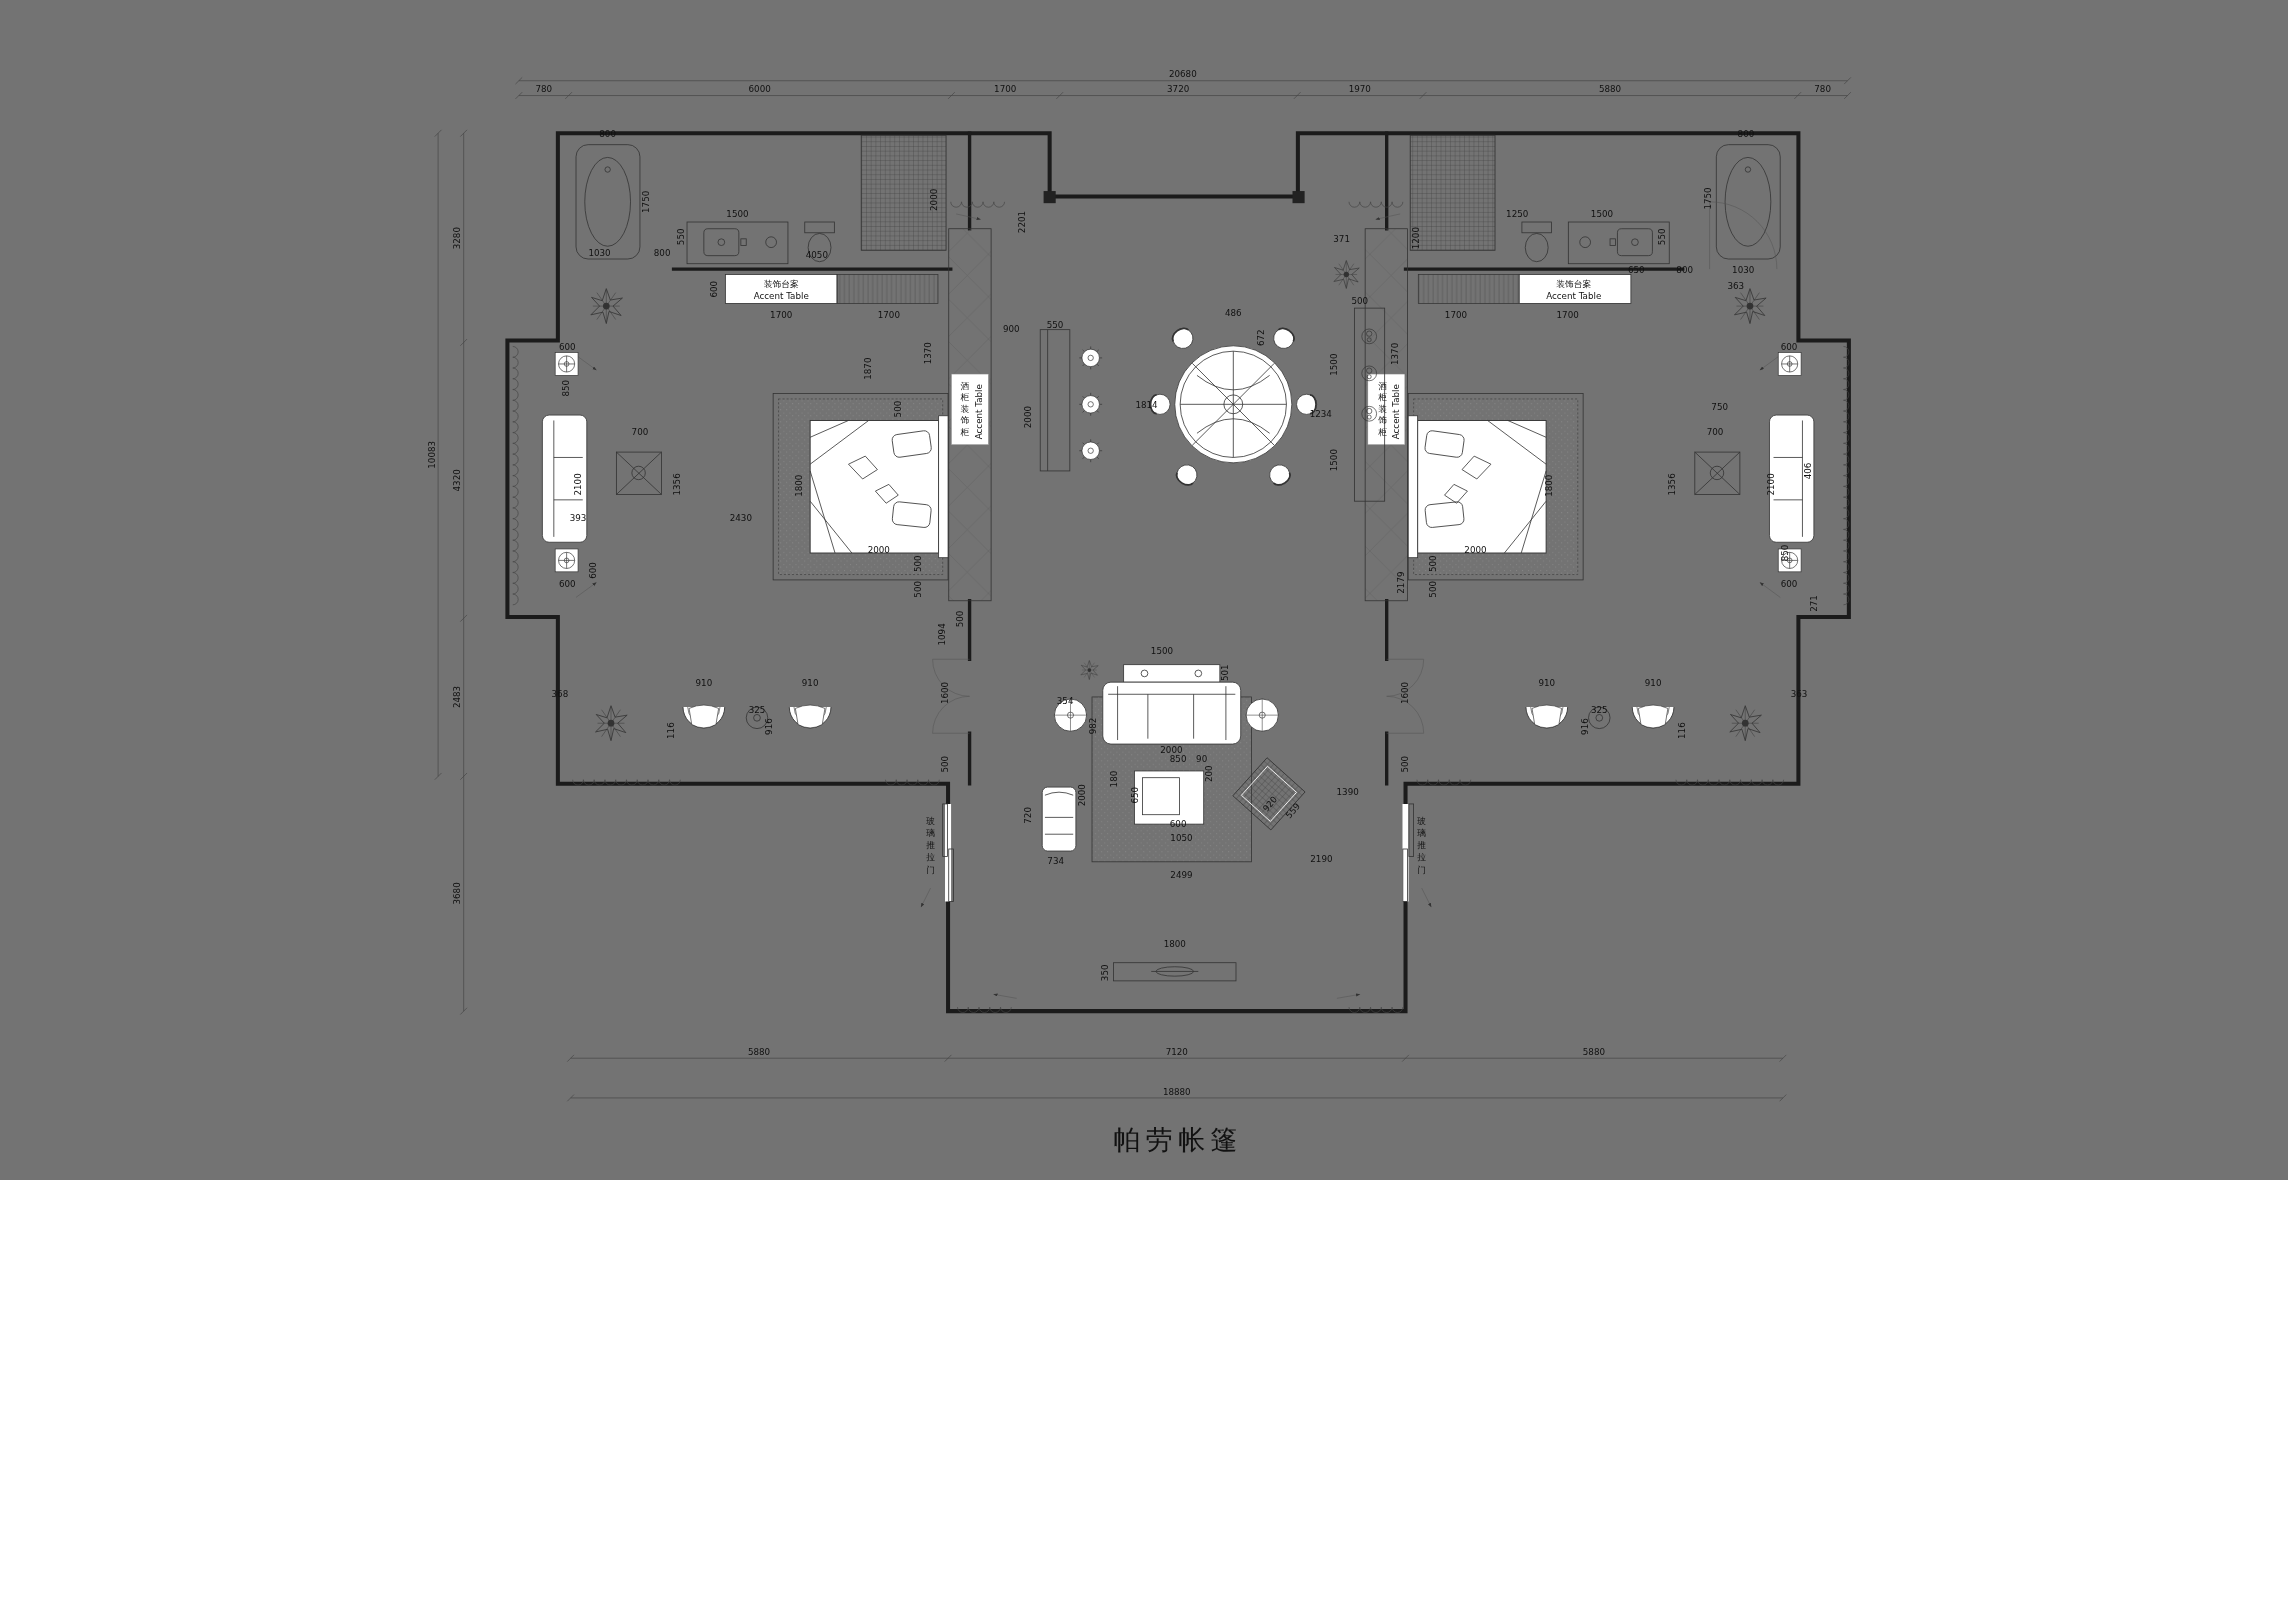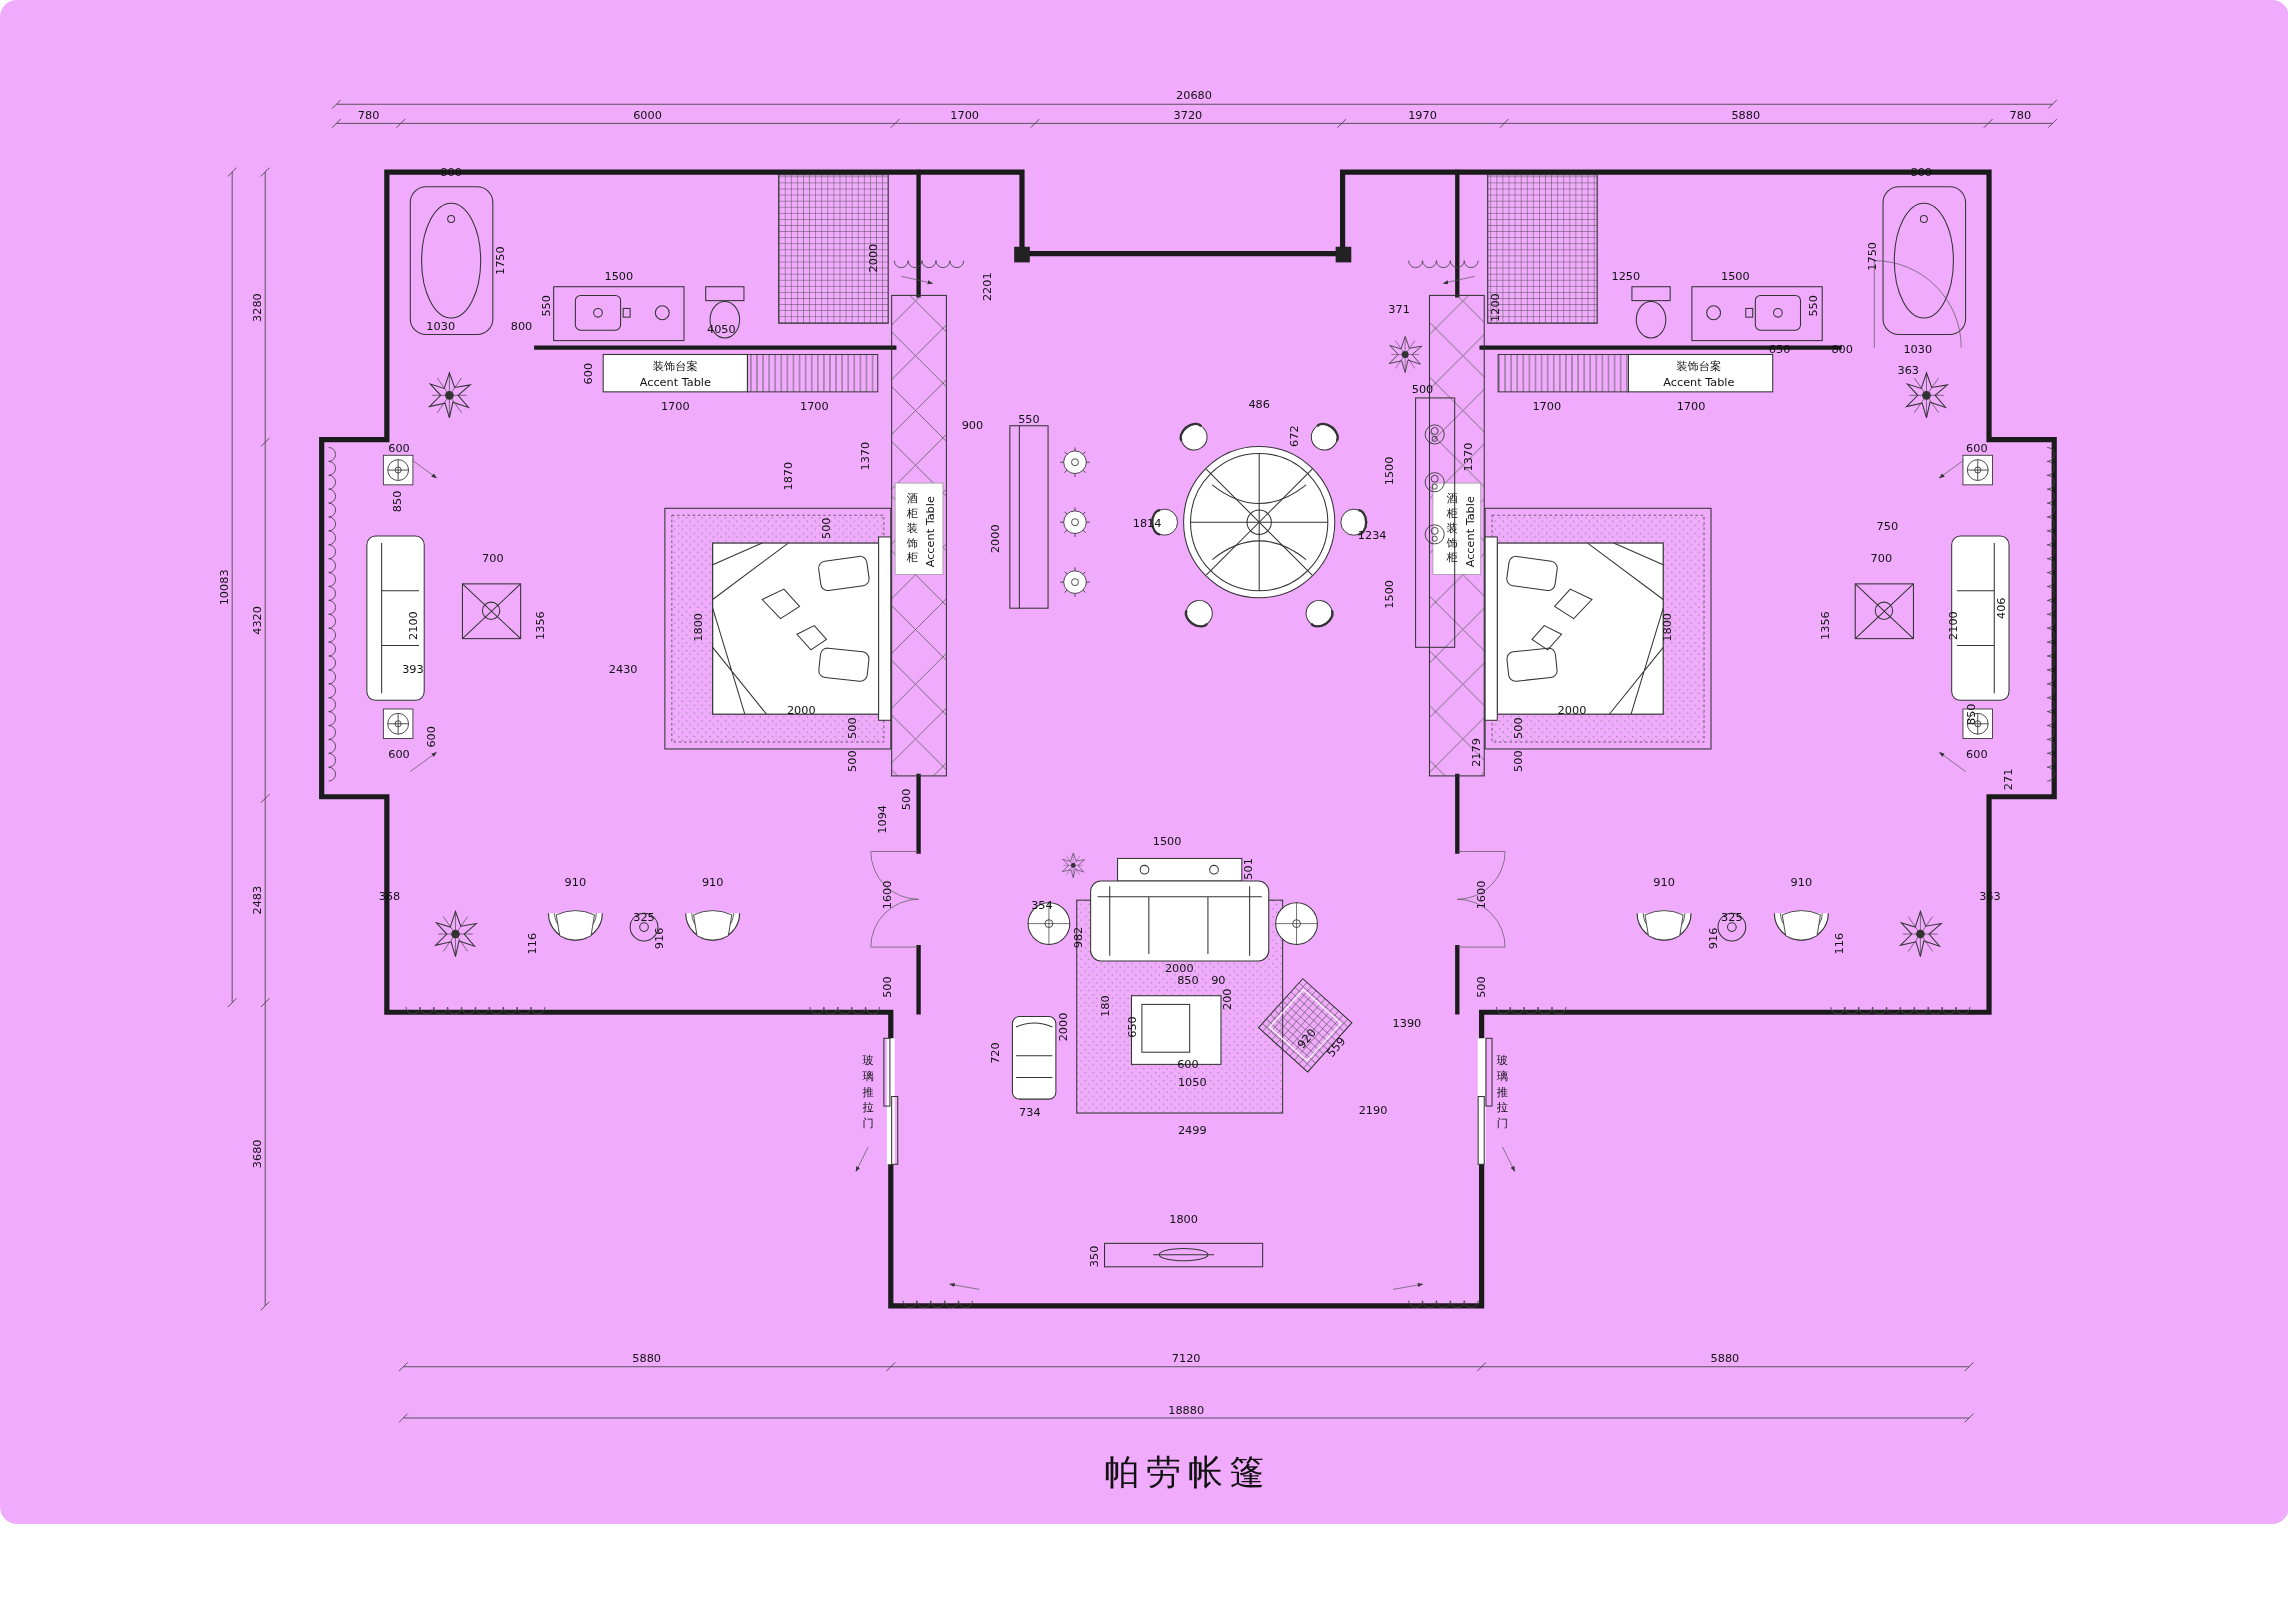--- a/index.html
+++ b/index.html
@@ -1,17 +1,17 @@
 <!DOCTYPE html>
 <html style="font-size:14.8px"><head>
 <meta charset="utf-8">
 <title>帕劳帐篷</title>
 <style>
   html,body{margin:0;padding:0;background:#fff;}
-  .sheet{width:2289px;height:1524px;position:relative;background:#f0abfc;overflow:hidden;border-radius:17px;}
+  .sheet{width:2289px;height:1180px;position:relative;background:#737373;overflow:hidden;}
   svg{display:block;width:100%;height:100%;}
   .walls{fill:none;stroke:#1b1b1b;stroke-width:6;stroke-linecap:square;}
   .iw{fill:none;stroke:#1b1b1b;stroke-width:5;stroke-linecap:square;}
   .cut{fill:none;stroke:#ffffff;stroke-width:9;}
   .f{fill:none;stroke:#333;stroke-width:1.2;}
   .fw{fill:#ffffff;stroke:#333;stroke-width:1.2;}
   .thin{fill:none;stroke:#555;stroke-width:0.8;}
   .dimline{fill:none;stroke:#444;stroke-width:1;}
   .win{fill:none;stroke:#444;stroke-width:1;}
   .dim{font-family:"DejaVu Sans","Liberation Sans",sans-serif;font-size:13px;fill:#111;text-anchor:middle;}

